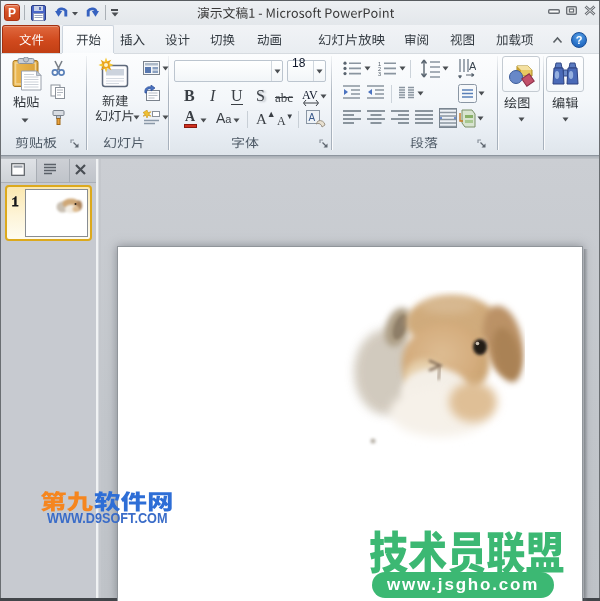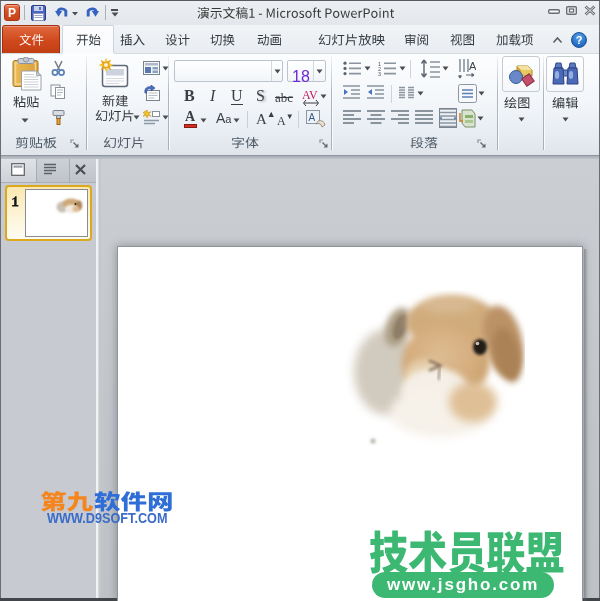--- a/index.html
+++ b/index.html
@@ -197,31 +197,31 @@
   </svg>
 <div style="position:absolute;left:102.5px;top:134.5px;"><svg width="42.0" height="15.4" viewBox="0 -12.3 42.0 15.4">
       <path d="M6.7 -9.1V-8.3H11.9C11.7 -3 11.5 -0.9 11.1 -0.5C10.9 -0.3 10.7 -0.3 10.5 -0.3C10.1 -0.3 9.3 -0.3 8.3 -0.4C8.5 -0.1 8.7 0.3 8.7 0.5C9.5 0.6 10.4 0.6 10.9 0.6C11.4 0.5 11.7 0.4 12 0C12.6 -0.6 12.8 -2.6 13 -8.6C13 -8.8 13 -9.1 13 -9.1ZM1.2 0C1.5 -0.2 2.1 -0.3 6.2 -0.9C6.5 -0.4 6.6 0.1 6.7 0.5L7.7 0.1C7.4 -0.8 6.7 -2.4 6 -3.6L5.1 -3.3C5.4 -2.8 5.6 -2.3 5.9 -1.7L2.6 -1.3C4.1 -2.8 5.6 -4.8 6.8 -6.8L5.7 -7.3C5.5 -6.8 5.2 -6.3 4.9 -5.8L2.2 -5.7C3.2 -6.9 4.1 -8.4 4.8 -9.9L3.8 -10.3C3.1 -8.6 2 -6.8 1.6 -6.4C1.3 -5.9 1 -5.6 0.7 -5.5C0.9 -5.3 1 -4.8 1.1 -4.6C1.3 -4.7 1.8 -4.8 4.3 -5C3.4 -3.6 2.5 -2.4 2.1 -2C1.5 -1.4 1.2 -1 0.8 -0.9C1 -0.6 1.1 -0.2 1.2 0Z M15.4 -7.8C15.3 -6.8 15.1 -5.6 14.8 -4.8L15.6 -4.5C16 -5.4 16.2 -6.7 16.2 -7.7ZM19.3 -8C19.1 -7.2 18.6 -6.1 18.3 -5.4L18.9 -5.2C19.3 -5.8 19.8 -6.9 20.2 -7.7ZM17.1 -10.3V-6.3C17.1 -4 16.8 -1.6 14.6 0.3C14.8 0.4 15.2 0.8 15.4 1C16.6 -0 17.3 -1.2 17.6 -2.5C18.3 -1.9 19.1 -1 19.5 -0.6L20.2 -1.3C19.8 -1.7 18.4 -3 17.9 -3.4C18 -4.4 18.1 -5.4 18.1 -6.3V-10.3ZM20.2 -9.3V-8.4H23.9V-0.4C23.9 -0.1 23.8 -0.1 23.5 -0.1C23.2 -0 22.2 -0 21.2 -0.1C21.3 0.2 21.5 0.6 21.6 0.9C22.9 0.9 23.8 0.9 24.3 0.7C24.8 0.6 25 0.3 25 -0.4V-8.4H27.5V-9.3Z M30.5 -10V-5.9C30.5 -3.7 30.3 -1.5 28.5 0.3C28.8 0.4 29.2 0.8 29.4 1C30.6 -0.2 31.2 -1.7 31.4 -3.3H37.4V1H38.5V-4.2H31.6C31.6 -4.8 31.6 -5.4 31.6 -5.9V-6.2H40.6V-7.1H36.7V-10.3H35.6V-7.1H31.6V-10Z" fill="#4e5a66"></path>
     </svg></div>
 <div class="ab" style="left:174px;top:60px;width:109px;height:22px;background:linear-gradient(#fff,#f2f5f8);border:1px solid #bcc5cf;border-radius:2px"></div>
 <div class="ab" style="left:271px;top:61px;width:1px;height:20px;background:#d0d7de"></div>
 <svg class="ab" style="left:274px;top:69px" width="7" height="5" viewBox="0 0 7 5">
     <path d="M0.5 0.5 L6.5 0.5 L3.5 4.5 Z" fill="#4a4e52"></path>
   </svg>
 <div class="ab" style="left:287px;top:60px;width:39px;height:22px;background:linear-gradient(#fff,#f2f5f8);border:1px solid #bcc5cf;border-radius:2px"></div>
-<div class="ab" style="left:292px;top:68px;font-size:16px;color:#6d28d9">18</div>
+<div class="ab" style="left:292px;top:56px;font-size:12px;color:#0f172a">18</div>
 <div class="ab" style="left:313px;top:61px;width:1px;height:20px;background:#d0d7de"></div>
 <svg class="ab" style="left:316px;top:69px" width="7" height="5" viewBox="0 0 7 5">
     <path d="M0.5 0.5 L6.5 0.5 L3.5 4.5 Z" fill="#4a4e52"></path>
   </svg>
 <div class="ab" style="left:184px;top:87px;font-family:'Liberation Serif',serif;font-weight:bold;font-size:16px;color:#3a3f45">B</div>
 <div class="ab" style="left:210px;top:87px;font-family:'Liberation Serif',serif;font-style:italic;font-size:16px;color:#3a3f45">I</div>
 <div class="ab" style="left:231px;top:87px;font-family:'Liberation Serif',serif;font-size:16px;color:#3a3f45;border-bottom:1.5px solid #3a3f45;line-height:17px">U</div>
 <div class="ab" style="left:256px;top:87px;font-family:'Liberation Serif',serif;font-size:16px;color:#3a3f45;text-shadow:2px 1px 2px #b0b6bd">S</div>
 <div class="ab" style="left:275px;top:90px;font-family:'Liberation Serif',serif;font-size:13px;color:#3a3f45;text-decoration:line-through">abc</div>
-<div class="ab" style="left:302px;top:88px;font-family:'Liberation Serif',serif;font-size:12px;color:#be185d">AV</div>
+<div class="ab" style="left:302px;top:88px;font-family:'Liberation Serif',serif;font-size:12px;color:#0f172a">AV</div>
 <svg class="ab" style="left:303px;top:100px" width="16" height="6" viewBox="0 0 16 6">
     <path d="M3 0 L0.5 3 L3 6 M13 0 L15.5 3 L13 6 M1 3 H15" stroke="#3a3f45" fill="none"></path>
   </svg>
 <svg class="ab" style="left:320px;top:94px" width="7" height="5" viewBox="0 0 7 5">
     <path d="M0.5 0.5 L6.5 0.5 L3.5 4.5 Z" fill="#4a4e52"></path>
   </svg>
 <div class="ab" style="left:185px;top:109px;font-family:'Liberation Serif',serif;font-weight:bold;font-size:14px;color:#3a3f45">A</div>
 <div class="ab" style="left:184px;top:124px;width:13px;height:4px;background:#d03020;border:1px solid #8a1a10"></div>
 <svg class="ab" style="left:200px;top:118px" width="7" height="5" viewBox="0 0 7 5">
     <path d="M0.5 0.5 L6.5 0.5 L3.5 4.5 Z" fill="#4a4e52"></path>

